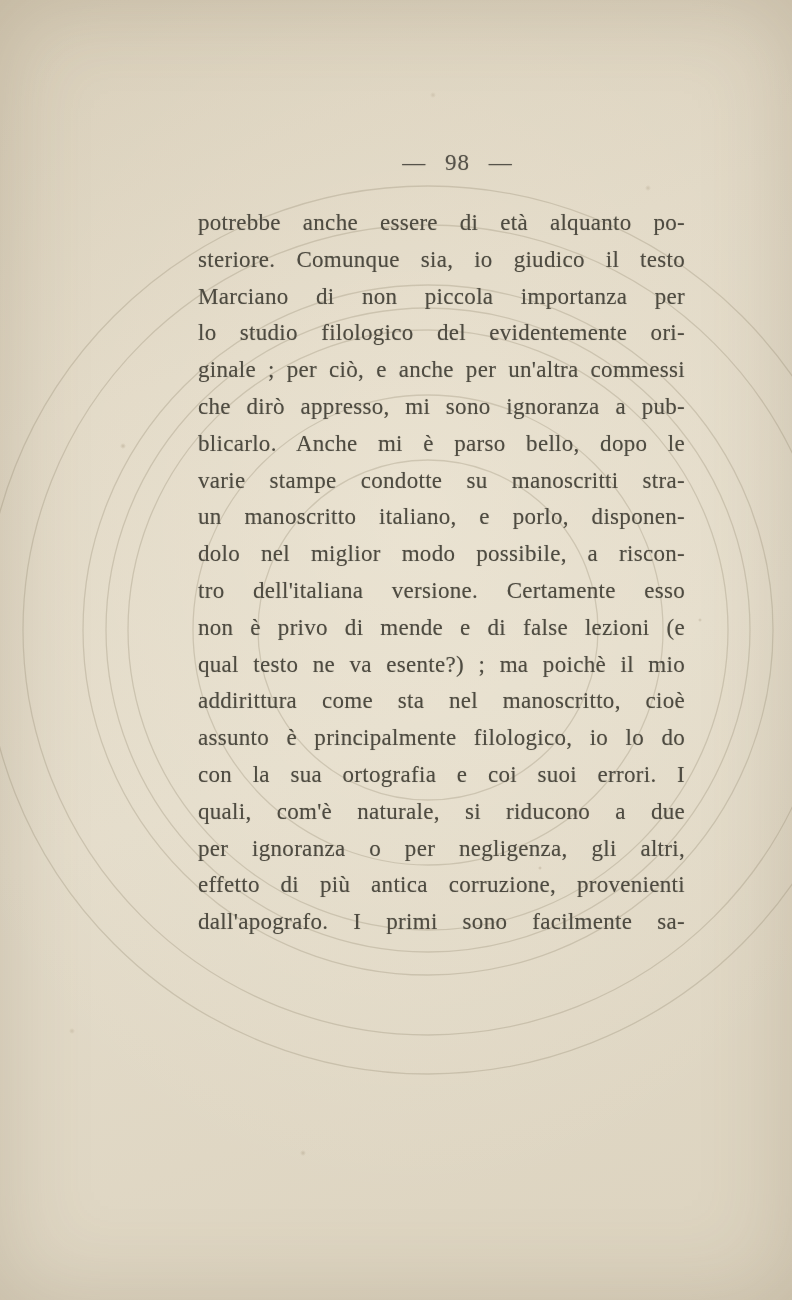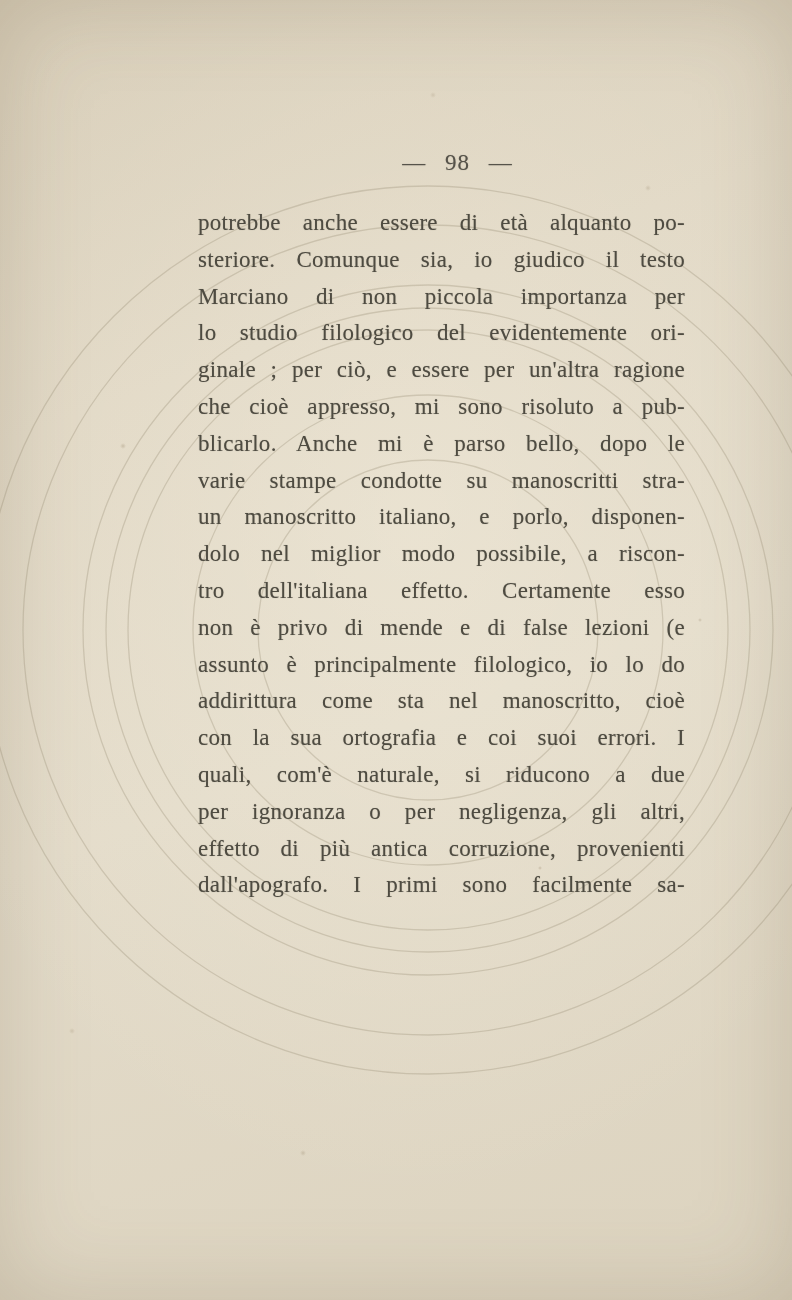--- a/index.html
+++ b/index.html
@@ -80,30 +80,31 @@
     </g>
   </svg>
 
   <div class="page-number">— 98 —</div>
 
   <div class="text-block">
       <div class="text-line">potrebbe anche essere di età alquanto po-</div>
       <div class="text-line">steriore. Comunque sia, io giudico il testo</div>
       <div class="text-line">Marciano di non piccola importanza per</div>
       <div class="text-line">lo studio filologico del evidentemente ori-</div>
-      <div class="text-line">ginale ; per ciò, e essere per un'altra ragione</div>
-      <div class="text-line">che cioè appresso, mi sono risoluto a pub-</div>
+      <div class="text-line">ginale ; per ciò, e anche per un'altra commessi</div>
+      <div class="text-line">che dirò appresso, mi sono ignoranza a pub-</div>
       <div class="text-line">blicarlo. Anche mi è parso bello, dopo le</div>
       <div class="text-line">varie stampe condotte su manoscritti stra-</div>
       <div class="text-line">un manoscritto italiano, e porlo, disponen-</div>
       <div class="text-line">dolo nel miglior modo possibile, a riscon-</div>
-      <div class="text-line">tro dell'italiana effetto. Certamente esso</div>
+      <div class="text-line">tro dell'italiana versione. Certamente esso</div>
       <div class="text-line">non è privo di mende e di false lezioni (e</div>
+      <div class="text-line">qual testo ne va esente?) ; ma poichè il mio</div>
+      <div class="text-line">addirittura come sta nel manoscritto, cioè</div>
       <div class="text-line">assunto è principalmente filologico, io lo do</div>
-      <div class="text-line">addirittura come sta nel manoscritto, cioè</div>
       <div class="text-line">con la sua ortografia e coi suoi errori. I</div>
       <div class="text-line">quali, com'è naturale, si riducono a due</div>
       <div class="text-line">per ignoranza o per negligenza, gli altri,</div>
       <div class="text-line">effetto di più antica corruzione, provenienti</div>
       <div class="text-line">dall'apografo. I primi sono facilmente sa-</div>
     </div>
 
 </div>
 
 </body></html>

